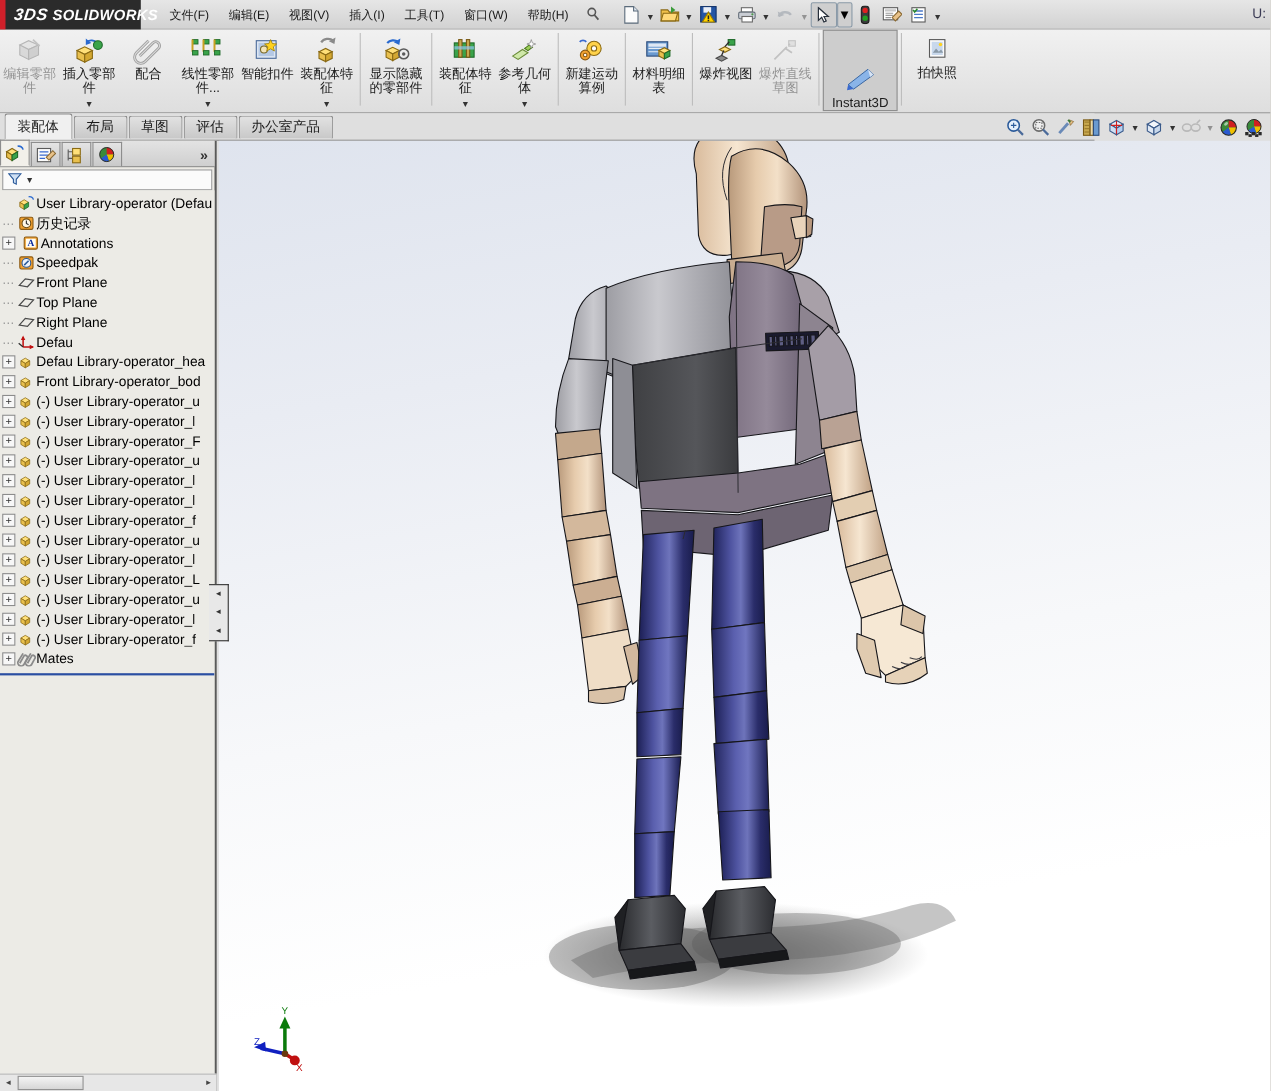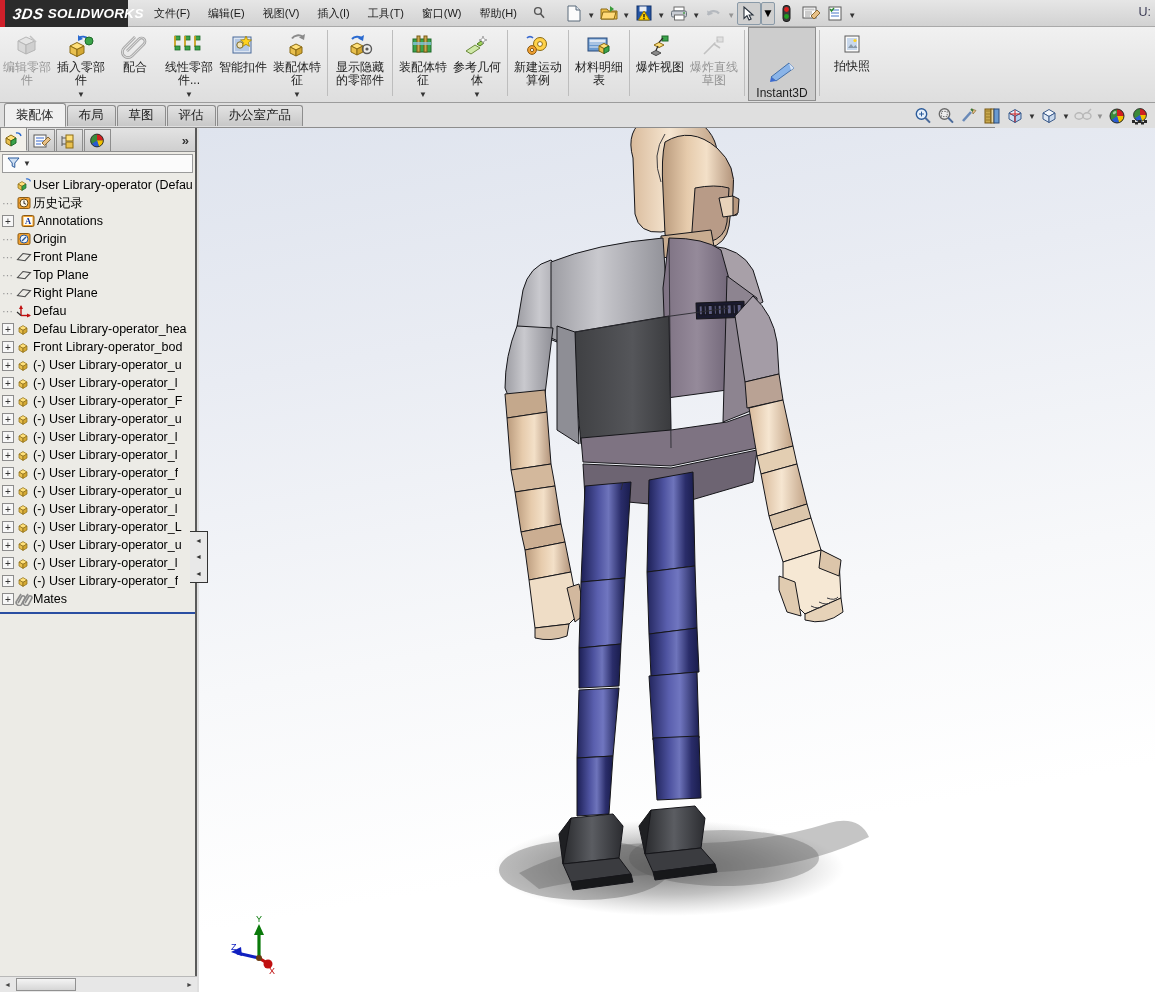--- a/index.html
+++ b/index.html
@@ -666,21 +666,21 @@
         <div class="trow">
           <span class="dash">⋯</span>
           <span style="width: 4px; flex: 0 0 auto;"></span>
           <span class="ic">
             <svg width="14" height="14" viewBox="0 0 14 14">
               <rect x="1" y="1.5" width="12" height="11" rx="1.5" fill="#f0a030" stroke="#8a5a14"></rect>
               <circle cx="7" cy="7" r="4" fill="#eef4fc" stroke="#2a5a9a"></circle>
               <path d="M5 9 l4 -4" stroke="#2a5a9a" stroke-width="1.4"></path>
             </svg>
           </span>
-          <span class="txt">Origin</span>
+          <span class="txt">Speedpak</span>
         </div>
         <div class="trow">
           <span class="dash">⋯</span>
           <span style="width: 4px; flex: 0 0 auto;"></span>
           <span class="ic">
             <svg width="16" height="14" viewBox="0 0 16 14">
               <path d="M1.5 9.5 l5.5 -6 l7.5 1.2 l-5.5 6 z" fill="none" stroke="#4a4a4a" stroke-width="1.1"></path>
             </svg>
           </span>
           <span class="txt">Front Plane</span>

